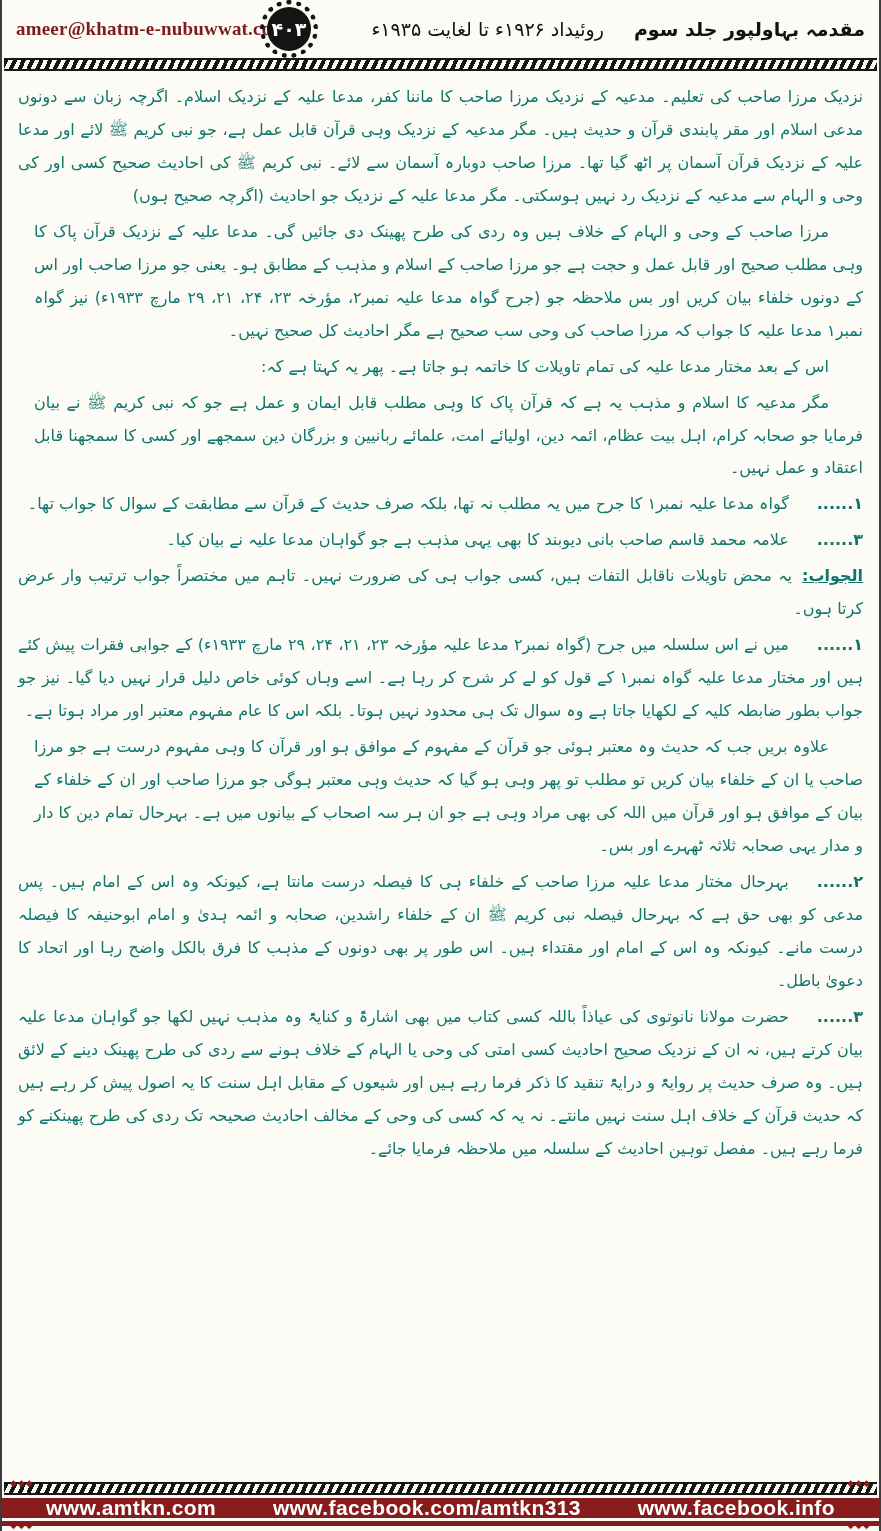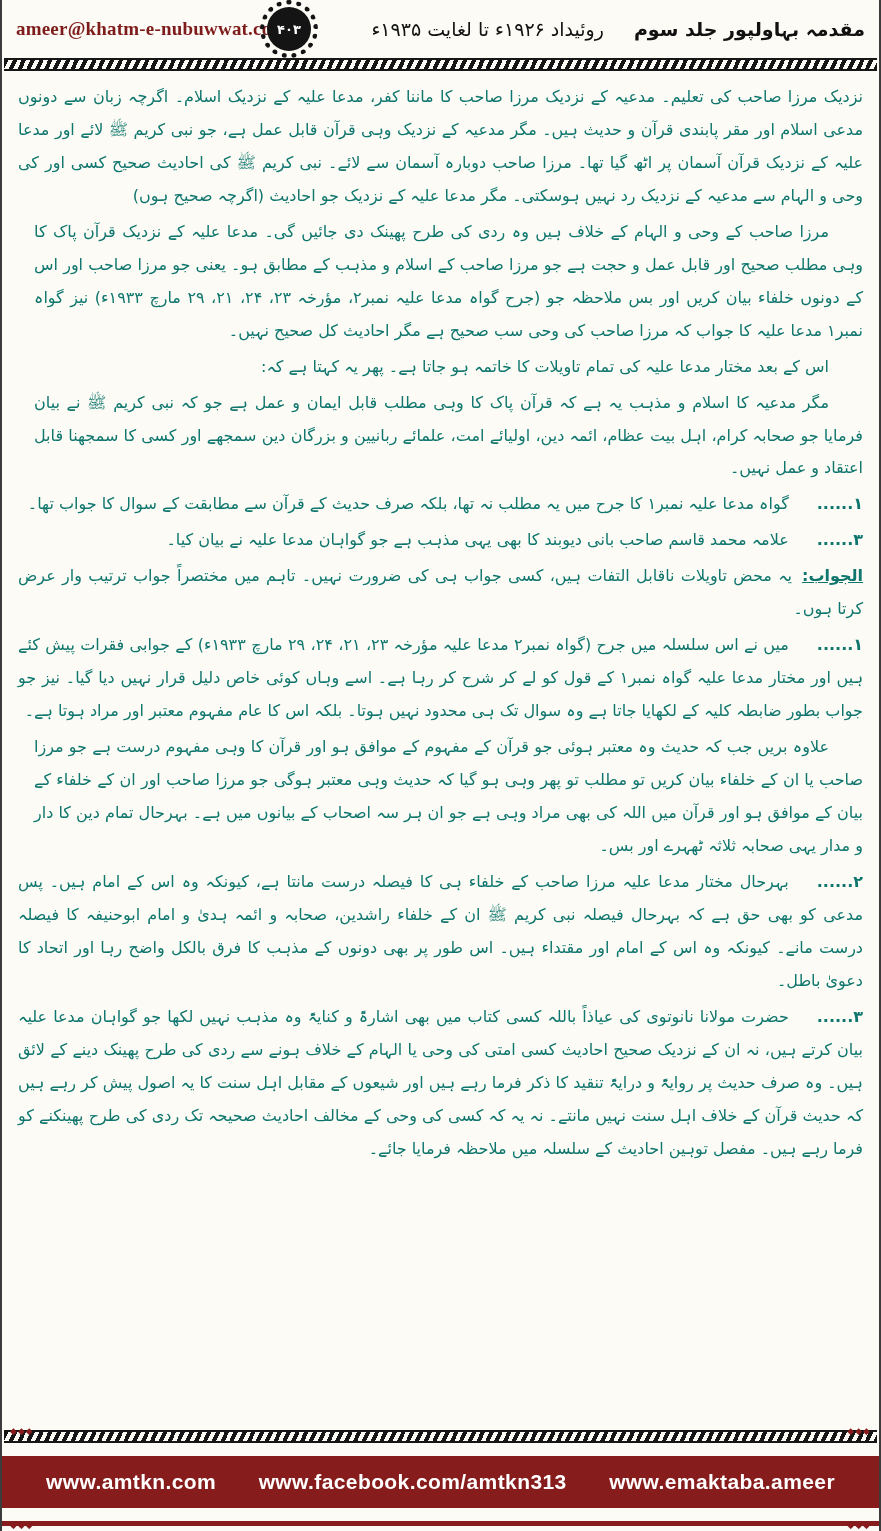--- a/index.html
+++ b/index.html
@@ -24,21 +24,21 @@
   .email{
     font-family:"Liberation Serif",serif;
     font-weight:bold;font-size:19px;color:#7e1c1c;
     letter-spacing:.2px;
   }
   .medallion{
     position:absolute;left:287px;top:29px;transform:translate(-50%,-50%);
     width:44px;height:44px;border-radius:50%;
     background:#141414;color:#fff;
     display:flex;align-items:center;justify-content:center;
-    font-size:13px;font-weight:bold;
+    font-size:19px;font-weight:bold;
   }
   .medallion::before{
     content:"";position:absolute;inset:-7px;border-radius:50%;
     border:5px dotted #141414;
   }
   .header-right{
     direction:rtl;display:flex;align-items:baseline;gap:30px;color:#111;
   }
   .book-title{font-size:19px;font-weight:bold;}
   .record-range{font-size:19px;font-weight:normal;}
@@ -55,21 +55,21 @@
     padding:10px 16px 0;
     font-size:16px;line-height:2.06;color:#0f766e;
   }
   .para{margin:0 0 3px;}
   .para.indent{text-indent:34px;margin-left:16px;}
   .num{letter-spacing:2px;margin-left:28px;font-weight:bold;}
   .jawab-label{font-weight:bold;text-decoration:underline;margin-left:10px;}
   
   .footer{position:absolute;left:0;right:0;bottom:0;}
   .footer-bar{
-    height:52px;margin:13px 0;
+    height:20px;margin:3px 0;
     background:#871c1c;
     display:flex;align-items:center;justify-content:space-between;
     padding:0 44px;box-sizing:border-box;
   }
   .footer-link{
     color:#ffffff;font-weight:bold;font-size:21px;
     font-family:"Liberation Sans",sans-serif;letter-spacing:.4px;
     text-decoration:none;
   }
   .footer-base{height:5px;background:#871c1c;margin:0 0 5px;}
@@ -113,20 +113,20 @@
       <div class="para"><span class="num">۳......</span><span>حضرت مولانا نانوتوی کی عیاذاً باللہ کسی کتاب میں بھی اشارۃً و کنایۃً وہ مذہب نہیں لکھا جو گواہان مدعا علیہ بیان کرتے ہیں، نہ ان کے نزدیک صحیح احادیث کسی امتی کی وحی یا الہام کے خلاف ہونے سے ردی کی طرح پھینک دینے کے لائق ہیں۔ وہ صرف حدیث پر روایۃً و درایۃً تنقید کا ذکر فرما رہے ہیں اور شیعوں کے مقابل اہل سنت کا یہ اصول پیش کر رہے ہیں کہ حدیث قرآن کے خلاف اہل سنت نہیں مانتے۔ نہ یہ کہ کسی کی وحی کے مخالف احادیث صحیحہ تک ردی کی طرح پھینکنے کو فرما رہے ہیں۔ مفصل توہین احادیث کے سلسلہ میں ملاحظہ فرمایا جائے۔</span></div>
     </div>
 
   <div class="footer">
     <span class="corner tl">◆◆◆</span>
     <span class="corner tr">◆◆◆</span>
     <div class="orn-rule"></div>
     <div class="footer-bar">
         <a class="footer-link" href="#">www.amtkn.com</a>
         <a class="footer-link" href="#">www.facebook.com/amtkn313</a>
-        <a class="footer-link" href="#">www.emaktaba.ameer</a>
+        <a class="footer-link" href="#">www.facebook.info</a>
       </div>
     <div class="footer-base"></div>
     <span class="corner bl">◆◆◆</span>
     <span class="corner br">◆◆◆</span>
   </div>
 
 </div>
 
 </body></html>

